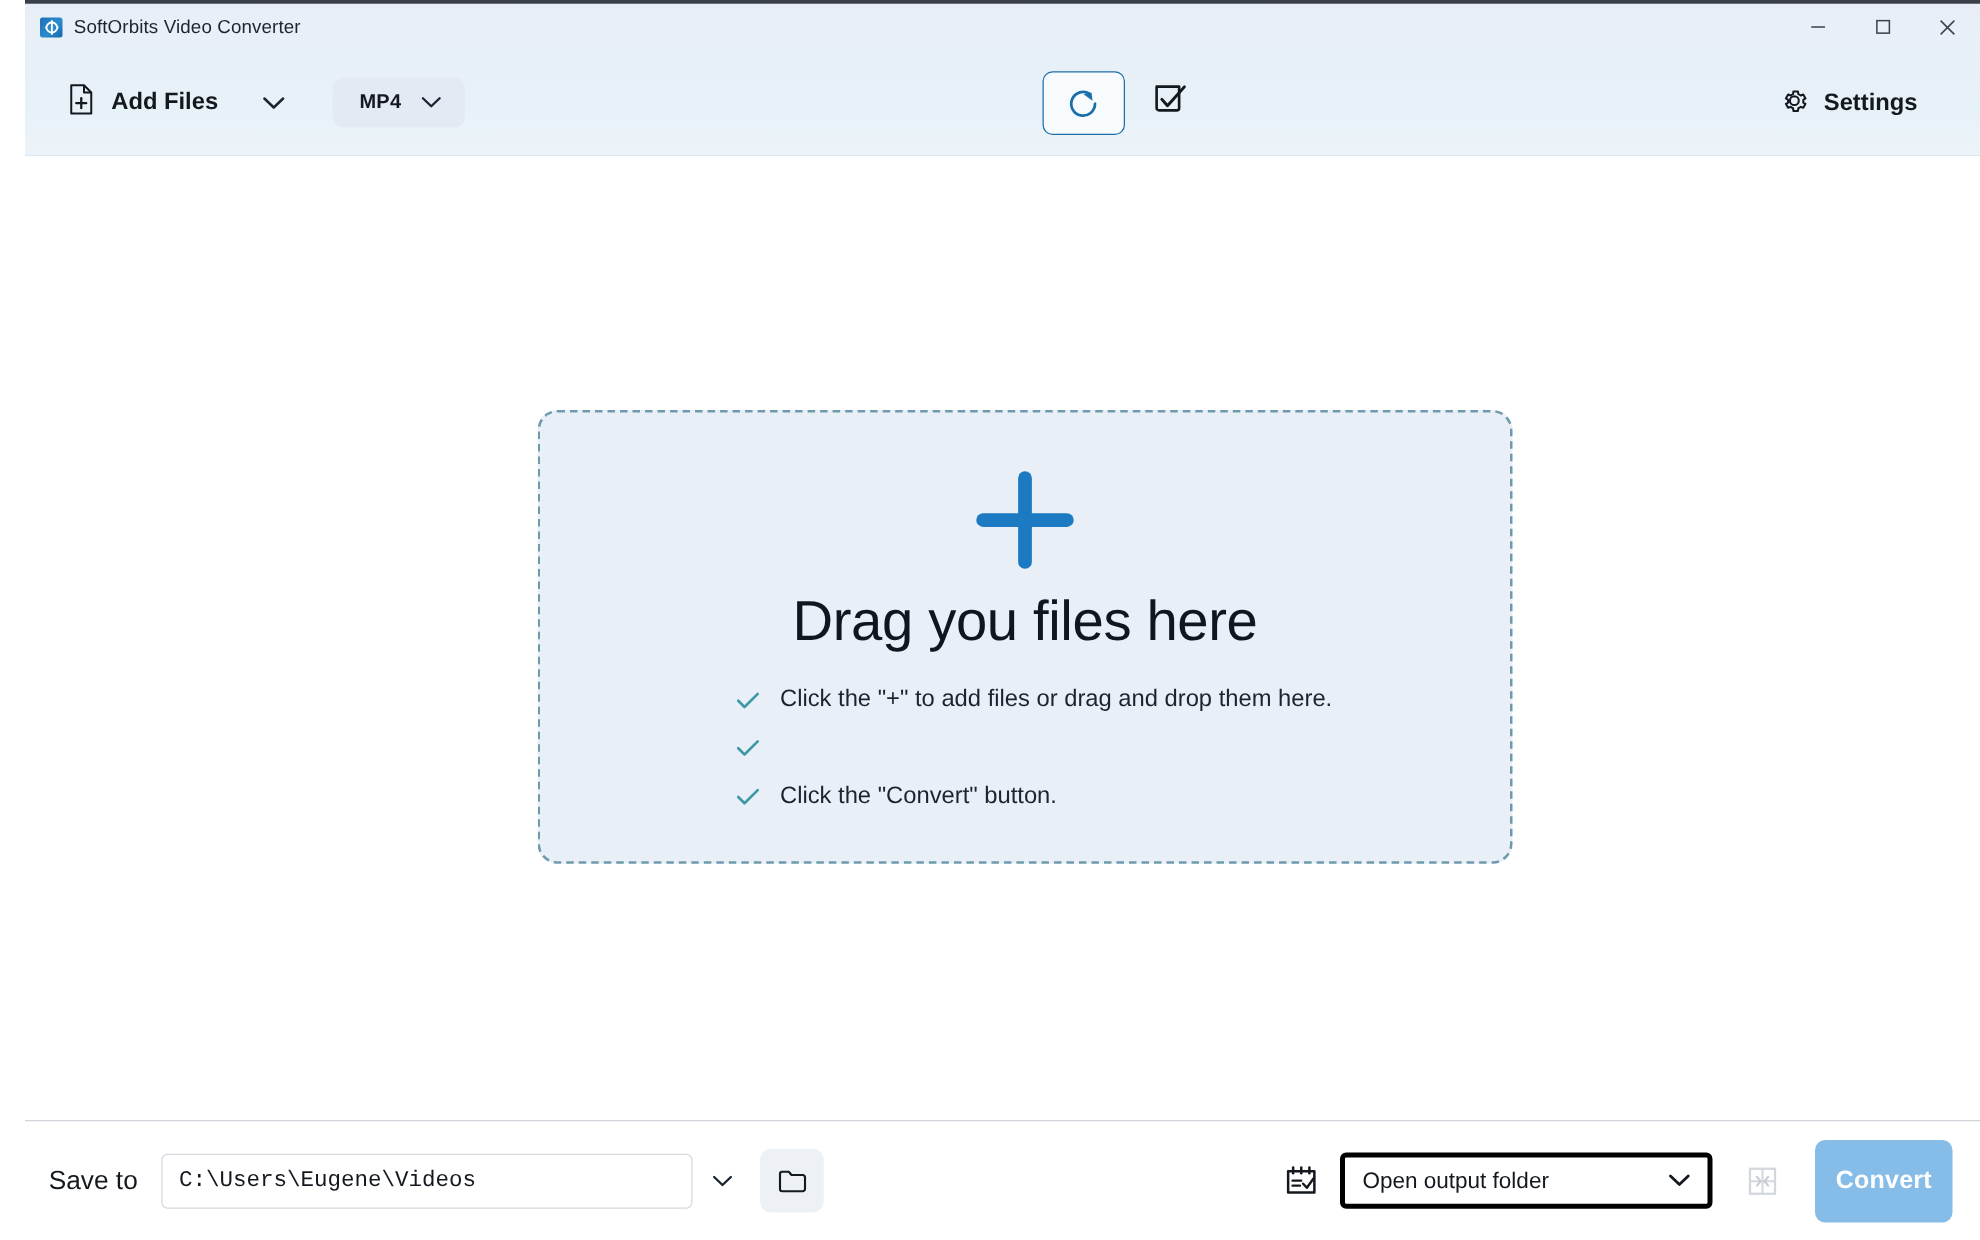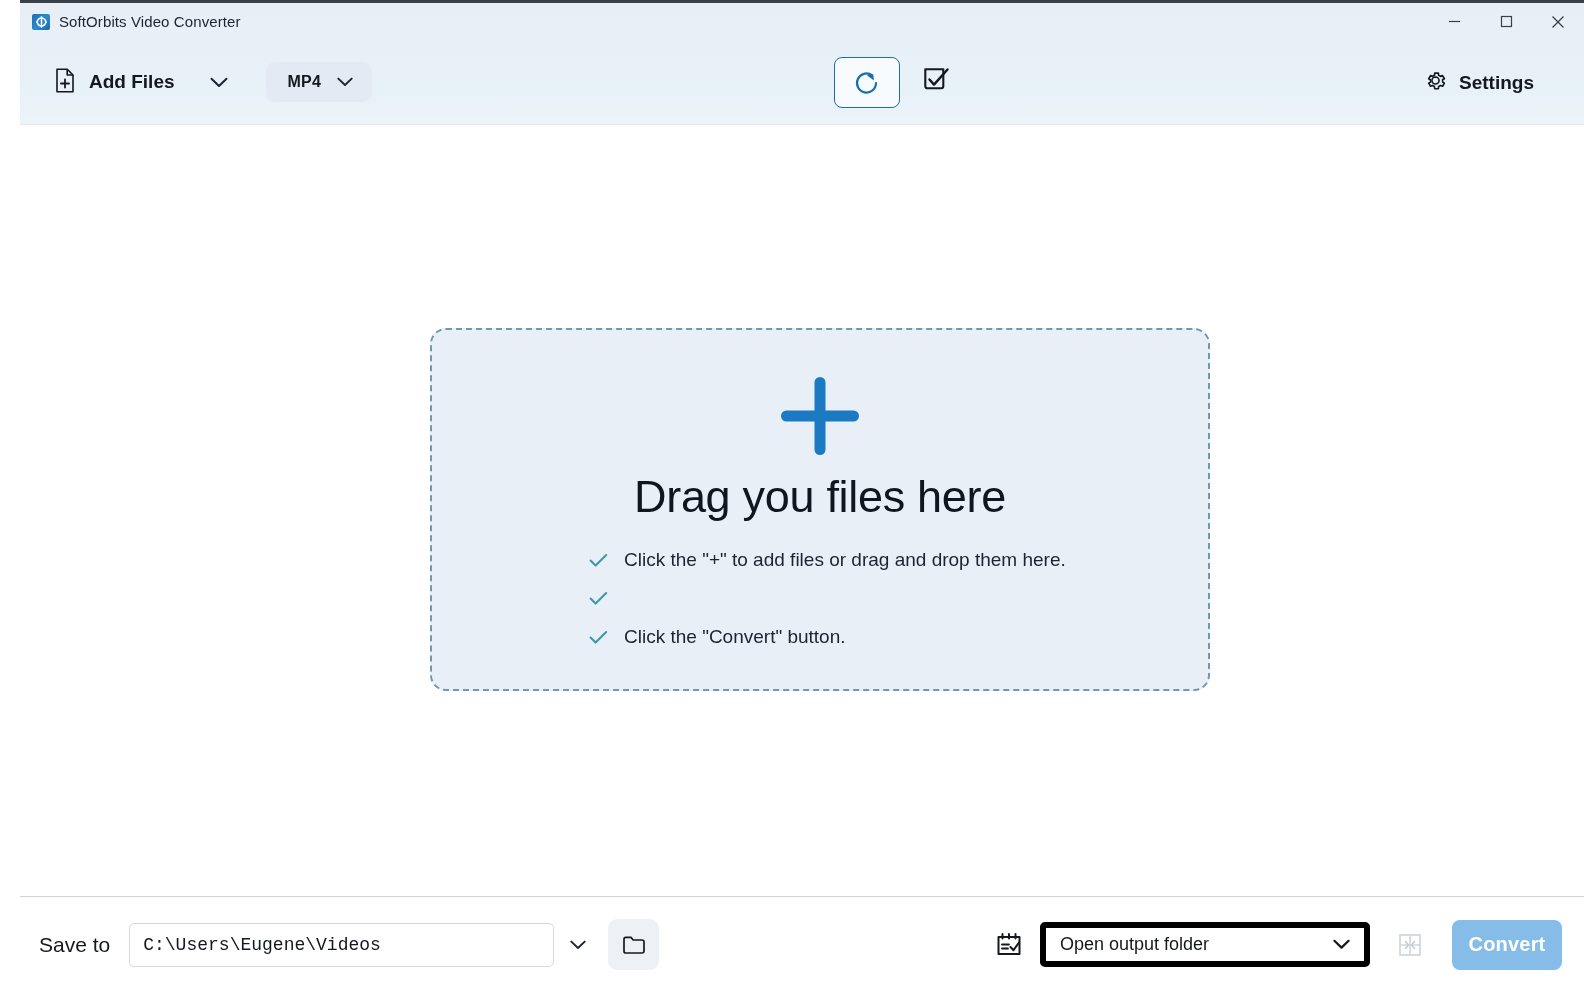--- a/index.html
+++ b/index.html
@@ -286,23 +286,23 @@
   }
   .calendar-btn {
     width: 44px; height: 44px;
     display: flex; align-items: center; justify-content: center;
     border-radius: 7px;
     cursor: pointer;
     margin-right: 9px;
   }
   .output-select {
     position: relative;
-    width: 330px;
+    width: 298px;
     height: 45px;
-    border: 6px solid #000000;
+    border: 4px solid #000000;
     border-radius: 5px;
     background: #fff;
     display: flex;
     align-items: center;
     padding: 0 14px;
     cursor: pointer;
   }
   .output-select-label {
     font-size: 18px;
     color: #14181f;
@@ -313,21 +313,21 @@
   .merge-btn {
     width: 48px; height: 48px;
     margin-left: 16px;
     display: flex; align-items: center; justify-content: center;
     border-radius: 7px;
     cursor: default;
   }
   .convert-btn {
     margin-left: 18px;
     width: 110px;
-    height: 50px;
+    height: 66px;
     background: #86bde8;
     border: none;
     border-radius: 8px;
     color: #ffffff;
     font-family: "Liberation Sans", sans-serif;
     font-size: 20px;
     font-weight: bold;
     cursor: default;
     letter-spacing: 0.2px;
   }

